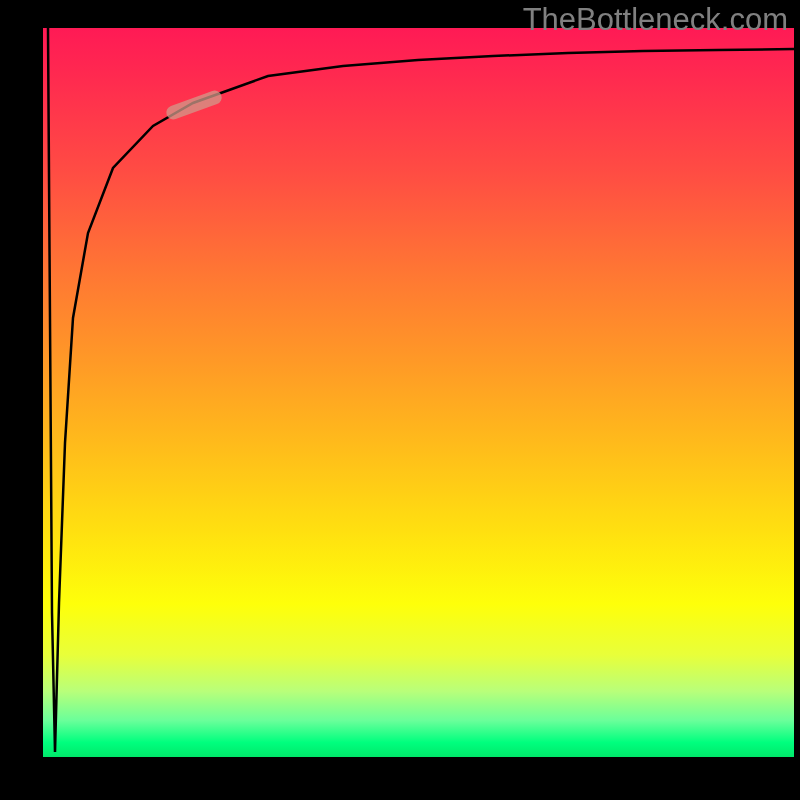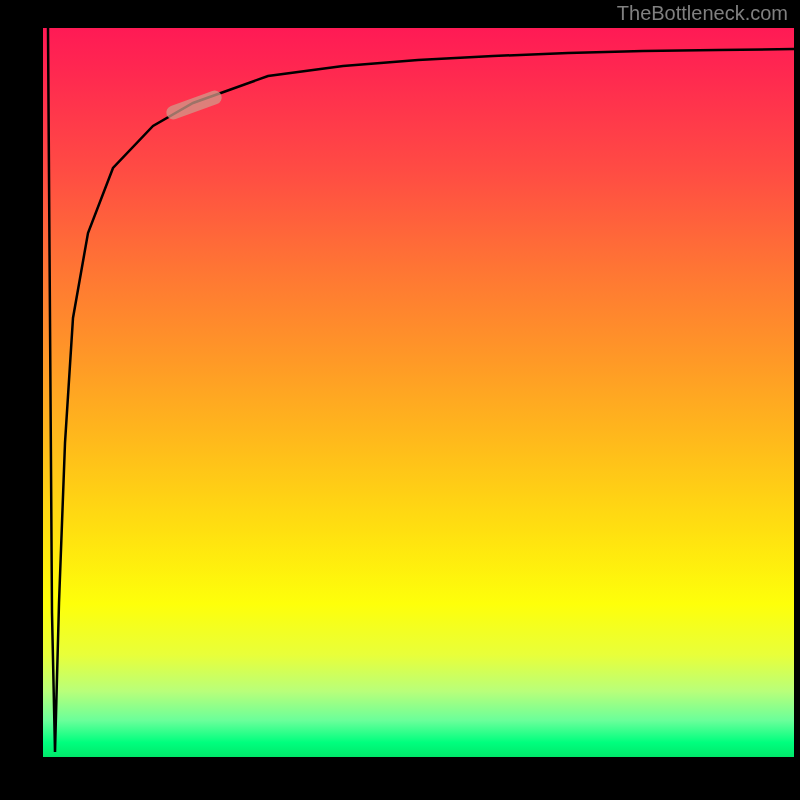--- a/index.html
+++ b/index.html
@@ -9,21 +9,21 @@
     height: 800px;
     background: #000;
     font-family: Arial, sans-serif;
     position: relative;
   }
   .watermark {
     position: absolute;
     top: 2px;
     right: 12px;
     color: #808080;
-    font-size: 20px;
+    font-size: 31px;
     font-weight: normal;
     z-index: 10;
   }
   .plot-area {
     position: absolute;
     left: 43px;
     top: 28px;
     width: 751px;
     height: 729px;
     background: linear-gradient(to bottom,

